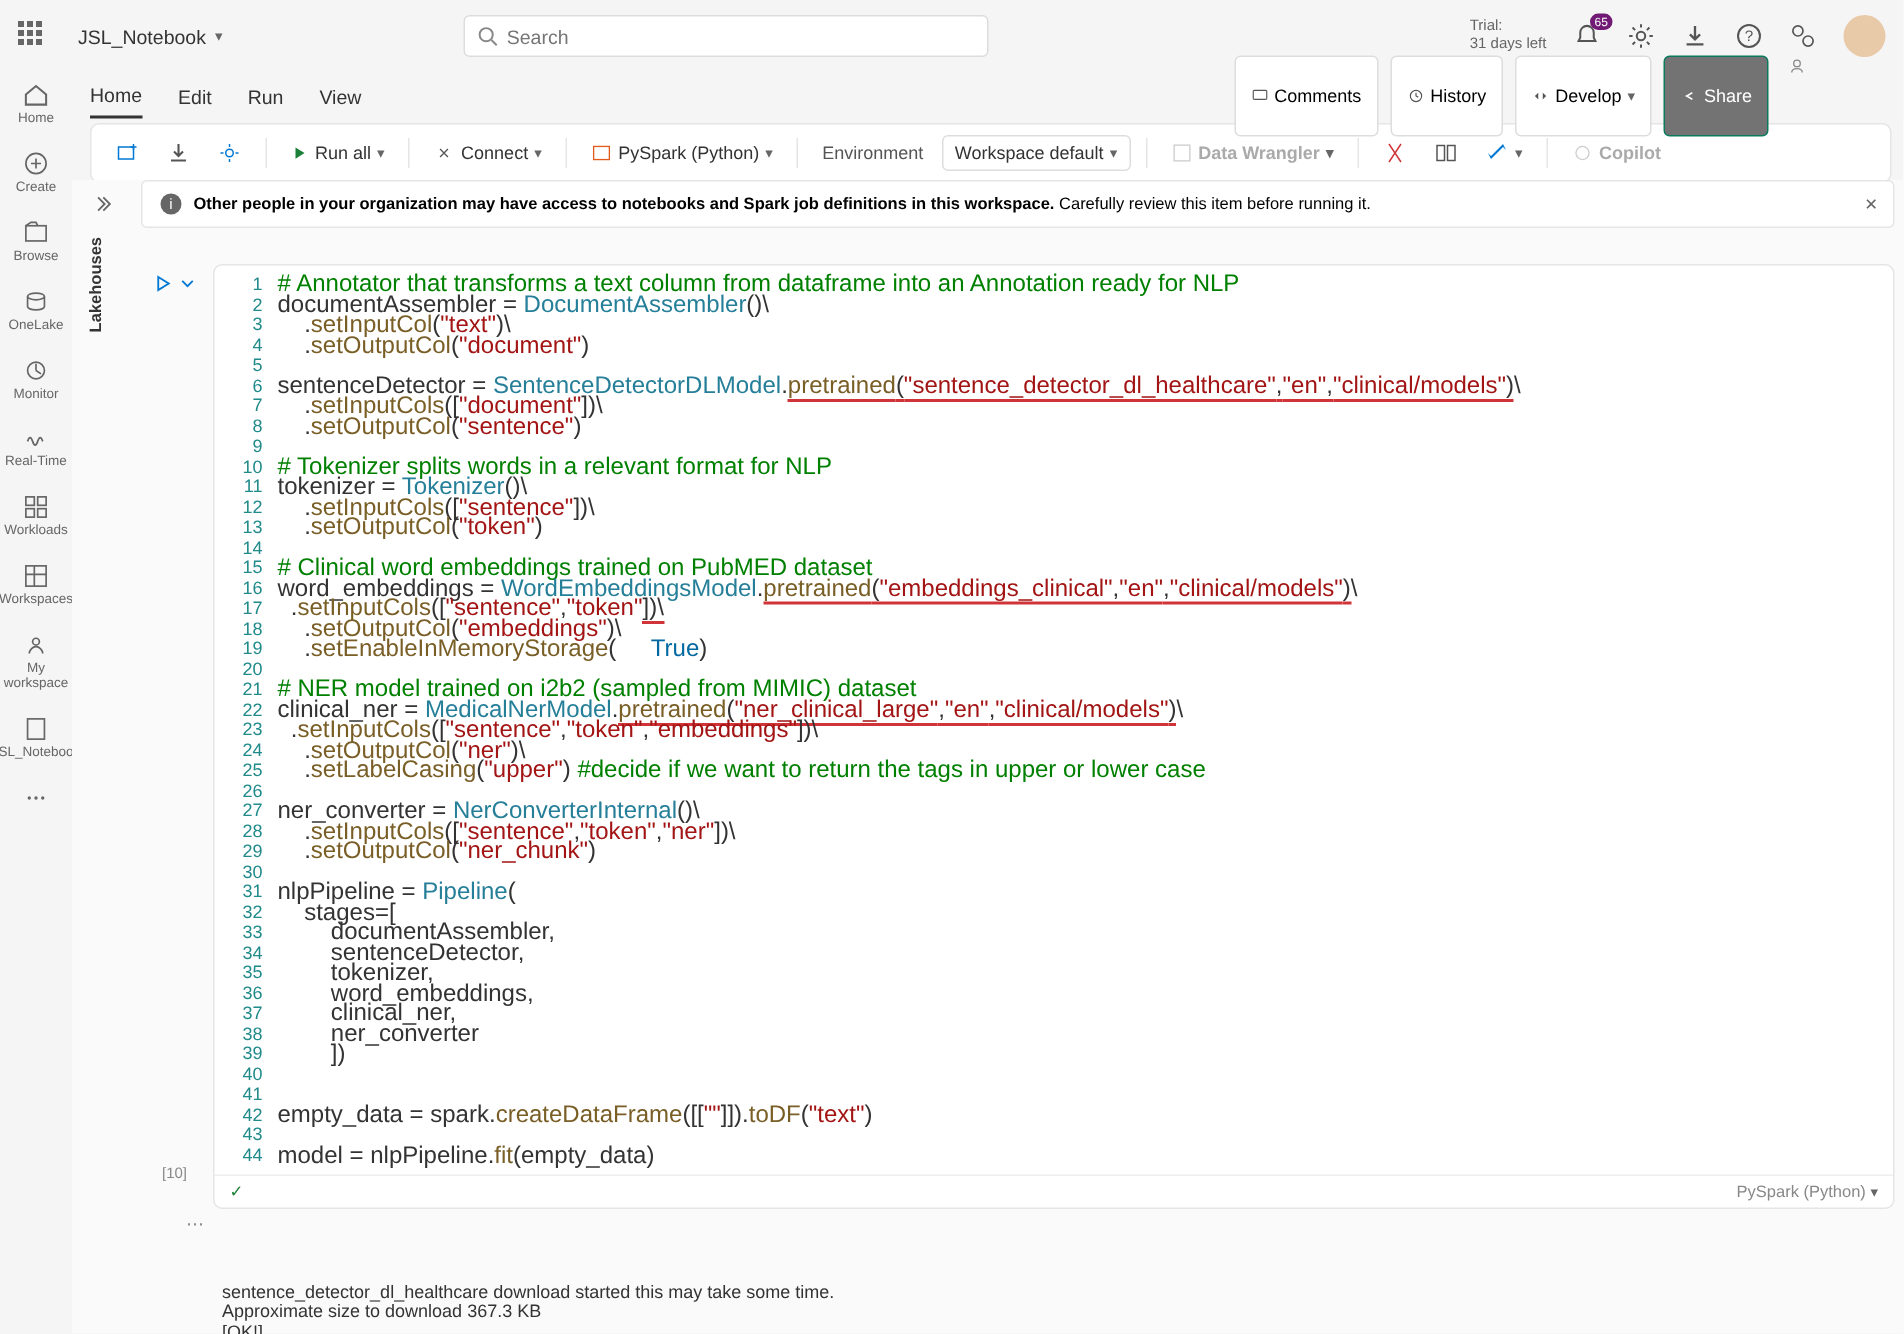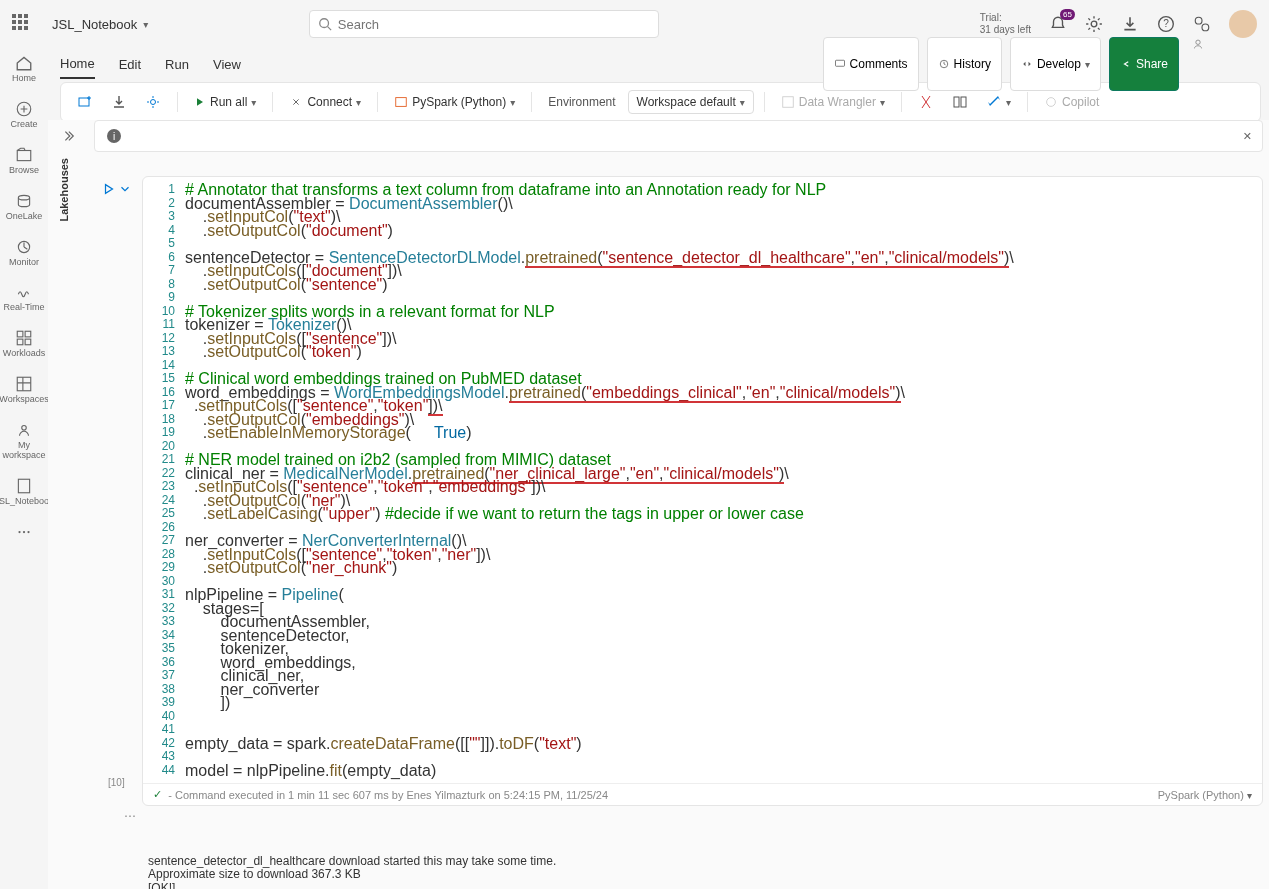--- a/index.html
+++ b/index.html
@@ -18,26 +18,26 @@
 .icon-btn { width: 18px; height: 18px; color: #555; cursor: pointer; position: relative; }
 .badge { position: absolute; top: -6px; right: -8px; background: #701a75; color: #fff; font-size: 8px; padding: 1px 3px; border-radius: 6px; }
 .avatar { width: 28px; height: 28px; border-radius: 50%; background: #e8c9a8; }
 
 
 .ribbon { height: 32px; display: flex; align-items: center; padding: 0 60px 0 60px; background: #f5f5f5; }
 .ribbon-tab { font-size: 13px; color: #333; margin-right: 24px; padding: 6px 0; cursor: pointer; }
 .ribbon-tab.active { border-bottom: 2px solid #333; font-weight: 400; }
 .ribbon-actions { margin-left: auto; display: flex; gap: 8px; }
 .pill-btn { background: #fff; border: 1px solid #ddd; border-radius: 4px; padding: 19px 10px; font-size: 12px; display: flex; align-items: center; gap: 4px; cursor: pointer; }
-.pill-btn.share { background: #15803d; color: #fff; border-color: #0d7a5f; }
+.pill-btn.share { background: #737373; color: #fff; border-color: #0d7a5f; }
 
 
 .toolbar { height: 40px; background: #fff; border: 1px solid #e5e5e5; border-radius: 6px; margin: 2px 8px 0 60px; display: flex; align-items: center; padding: 0 10px; gap: 6px; }
 .tb-item { display: flex; align-items: center; gap: 4px; font-size: 12px; color: #333; padding: 4px 6px; cursor: pointer; }
-.tb-item.disabled { color: #aaa; }
+.tb-item.disabled { color: #aaa; font-weight: bold; }
 .tb-sep { width: 1px; height: 20px; background: #e5e5e5; margin: 0 4px; }
 .env-dd { border: 1px solid #ddd; border-radius: 4px; padding: 4px 8px; font-size: 12px; }
 
 
 .left-rail { position: absolute; left: 0; top: 48px; bottom: 0; width: 48px; background: #f5f5f5; display: flex; flex-direction: column; align-items: center; padding-top: 0; gap: 4px; }
 .rail-item { width: 44px; display: flex; flex-direction: column; align-items: center; padding: 6px 0; cursor: pointer; }
 .rail-item .ri-label { font-size: 9px; color: #666; margin-top: 2px; text-align: center; line-height: 1.1; }
 .rail-icon { width: 18px; height: 18px; color: #666; }
 
 
@@ -347,20 +347,21 @@
   <div class="collapse-btn">
       <svg width="14" height="14" viewBox="0 0 16 16">
         <path d="M5 3l5 5-5 5M9 3l5 5-5 5" fill="none" stroke="#666" stroke-width="1.4"></path>
       </svg>
     </div>
   <div class="lakehouses-tab">Lakehouses</div>
 
   <div class="content">
     <div class="banner">
       <span class="binfo">i</span>
+      <span><b>Other people in your organization may have access to notebooks and Spark job definitions in this workspace.</b><span> Carefully review this item before running it.</span></span>
       <span class="banner-close">✕</span>
     </div>
 
     <div class="cell-wrap">
       <div class="cell-run">
         <svg width="14" height="14" viewBox="0 0 16 16">
             <path d="M4 3l8 5-8 5z" fill="none" stroke="#0078d4" stroke-width="1.4"></path>
           </svg>
         <svg width="14" height="14" viewBox="0 0 16 16">
             <path d="M4 6l4 4 4-4" fill="none" stroke="#0078d4" stroke-width="1.4"></path>
@@ -412,21 +413,20 @@
               <div>40</div>
               <div>41</div>
               <div>42</div>
               <div>43</div>
               <div>44</div>
             </div>
           <div class="code" id="code"><div><span class="cm"># Annotator that transforms a text column from dataframe into an Annotation ready for NLP</span></div><div><span>documentAssembler = </span><span class="cls">DocumentAssembler</span><span>()\</span></div><div><span>    .</span><span class="fn">setInputCol</span><span>(</span><span class="str">"text"</span><span>)\</span></div><div><span>    .</span><span class="fn">setOutputCol</span><span>(</span><span class="str">"document"</span><span>)</span></div><div>&nbsp;</div><div><span>sentenceDetector = </span><span class="cls">SentenceDetectorDLModel</span><span>.</span><span class="fn underline-red">pretrained</span><span class="underline-red">(</span><span class="str underline-red">"sentence_detector_dl_healthcare"</span><span class="underline-red">,</span><span class="str underline-red">"en"</span><span class="underline-red">,</span><span class="str underline-red">"clinical/models"</span><span class="underline-red">)</span><span>\</span></div><div><span>    .</span><span class="fn">setInputCols</span><span>([</span><span class="str">"document"</span><span>])\</span></div><div><span>    .</span><span class="fn">setOutputCol</span><span>(</span><span class="str">"sentence"</span><span>)</span></div><div>&nbsp;</div><div><span class="cm"># Tokenizer splits words in a relevant format for NLP</span></div><div><span>tokenizer = </span><span class="cls">Tokenizer</span><span>()\</span></div><div><span>    .</span><span class="fn">setInputCols</span><span>([</span><span class="str">"sentence"</span><span>])\</span></div><div><span>    .</span><span class="fn">setOutputCol</span><span>(</span><span class="str">"token"</span><span>)</span></div><div>&nbsp;</div><div><span class="cm"># Clinical word embeddings trained on PubMED dataset</span></div><div><span>word_embeddings = </span><span class="cls">WordEmbeddingsModel</span><span>.</span><span class="fn underline-red">pretrained</span><span class="underline-red">(</span><span class="str underline-red">"embeddings_clinical"</span><span class="underline-red">,</span><span class="str underline-red">"en"</span><span class="underline-red">,</span><span class="str underline-red">"clinical/models"</span><span class="underline-red">)</span><span>\</span></div><div><span>  .</span><span class="fn">setInputCols</span><span>([</span><span class="str">"sentence"</span><span>,</span><span class="str">"token"</span><span class="underline-red">])\</span></div><div><span>    .</span><span class="fn">setOutputCol</span><span>(</span><span class="str">"embeddings"</span><span>)\</span></div><div><span>    .</span><span class="fn">setEnableInMemoryStorage</span><span>(</span><span class="kw">True</span><span>)</span></div><div>&nbsp;</div><div><span class="cm"># NER model trained on i2b2 (sampled from MIMIC) dataset</span></div><div><span>clinical_ner = </span><span class="cls">MedicalNerModel</span><span>.</span><span class="fn underline-red">pretrained</span><span class="underline-red">(</span><span class="str underline-red">"ner_clinical_large"</span><span class="underline-red">,</span><span class="str underline-red">"en"</span><span class="underline-red">,</span><span class="str underline-red">"clinical/models"</span><span class="underline-red">)</span><span>\</span></div><div><span>  .</span><span class="fn">setInputCols</span><span>([</span><span class="str">"sentence"</span><span>,</span><span class="str">"token"</span><span>,</span><span class="str">"embeddings"</span><span>])\</span></div><div><span>    .</span><span class="fn">setOutputCol</span><span>(</span><span class="str">"ner"</span><span>)\</span></div><div><span>    .</span><span class="fn">setLabelCasing</span><span>(</span><span class="str">"upper"</span><span>) </span><span class="cm">#decide if we want to return the tags in upper or lower case</span></div><div>&nbsp;</div><div><span>ner_converter = </span><span class="cls">NerConverterInternal</span><span>()\</span></div><div><span>    .</span><span class="fn">setInputCols</span><span>([</span><span class="str">"sentence"</span><span>,</span><span class="str">"token"</span><span>,</span><span class="str">"ner"</span><span>])\</span></div><div><span>    .</span><span class="fn">setOutputCol</span><span>(</span><span class="str">"ner_chunk"</span><span>)</span></div><div>&nbsp;</div><div><span>nlpPipeline = </span><span class="cls">Pipeline</span><span>(</span></div><div><span>    stages=[</span></div><div><span>        documentAssembler,</span></div><div><span>        sentenceDetector,</span></div><div><span>        tokenizer,</span></div><div><span>        word_embeddings,</span></div><div><span>        clinical_ner,</span></div><div><span>        ner_converter</span></div><div><span>        ])</span></div><div>&nbsp;</div><div>&nbsp;</div><div><span>empty_data = spark.</span><span class="fn">createDataFrame</span><span>([[</span><span class="str">""</span><span>]]).</span><span class="fn">toDF</span><span>(</span><span class="str">"text"</span><span>)</span></div><div>&nbsp;</div><div><span>model = nlpPipeline.</span><span class="fn">fit</span><span>(empty_data)</span></div></div>
         </div>
         <div class="cell-footer">
           <span class="chk">✓</span>
-          <span>- Command executed in 1 min 11 sec 607 ms by Enes Yilmazturk on 5:24:15 PM, 11/25/24</span>
           <span class="lang"><span>PySpark (Python)</span> <span class="chev">▾</span></span>
         </div>
       </div>
       <div class="exec-count" style="position:absolute;left:14px;bottom:18px;">[10]</div>
     </div>
 
     <div class="output">
       <span class="out-menu">⋯</span>
       <div id="output-body">sentence_detector_dl_healthcare download started this may take some time.
 Approximate size to download 367.3 KB

